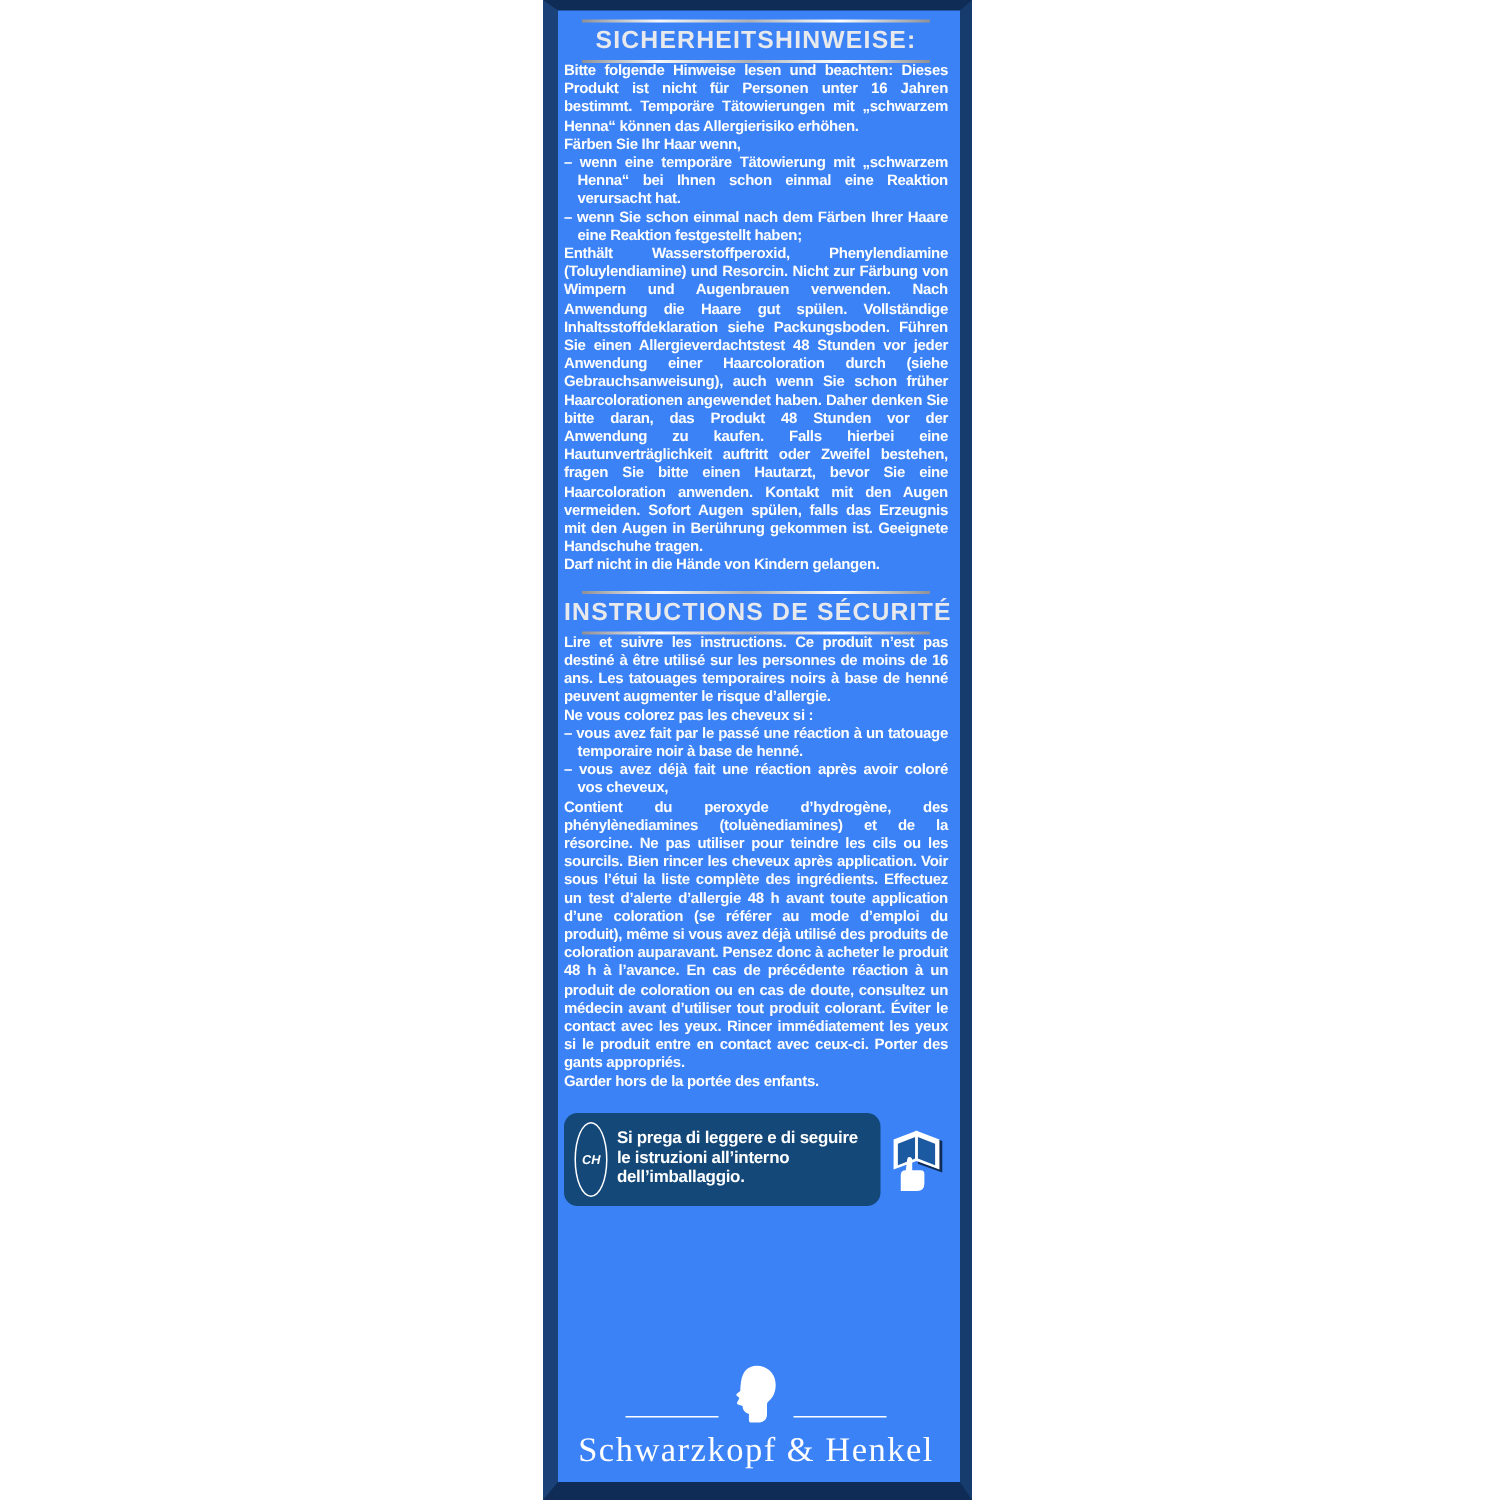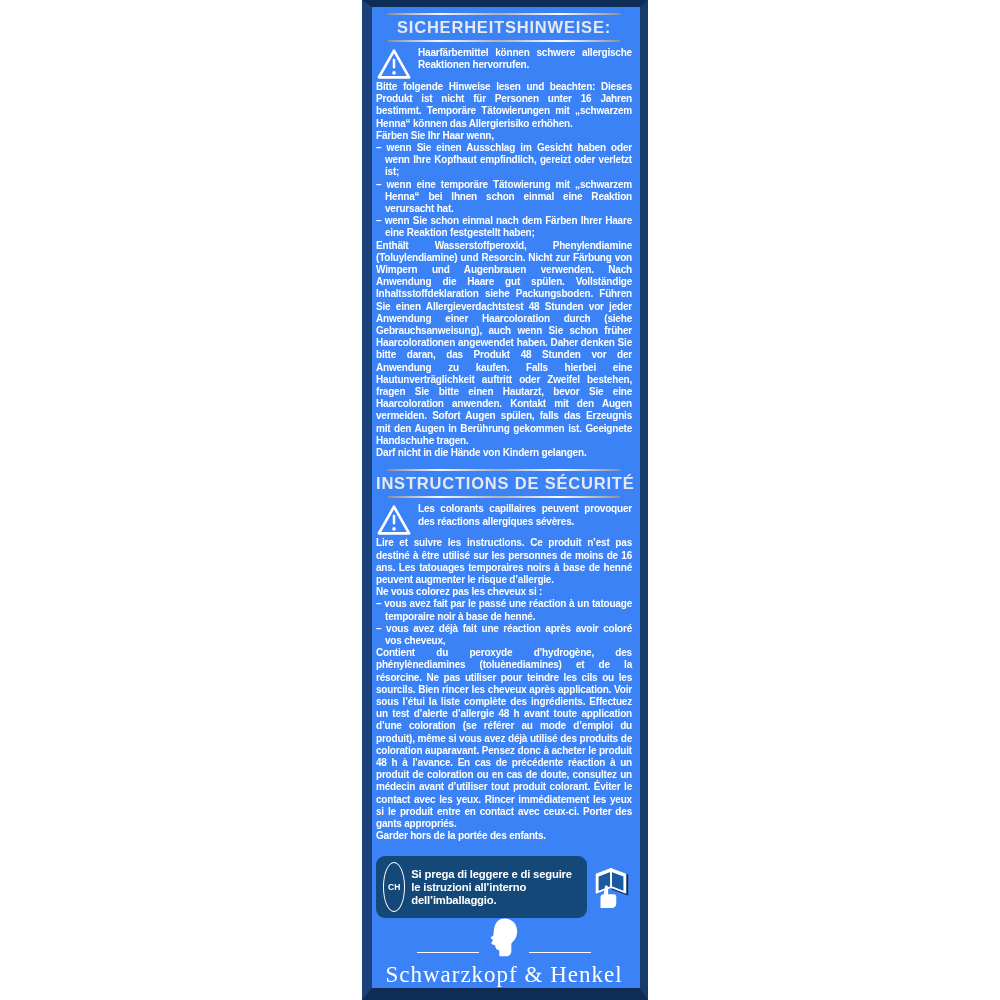--- a/index.html
+++ b/index.html
@@ -19,21 +19,21 @@
   .warn-row svg{flex:none;margin-top:1px;}
   .body-text{font-size:10px;font-weight:bold;line-height:12.2px;letter-spacing:-0.2px;
         text-align:justify;}
   .warn-text{flex:1;}
   p.pz{margin:0;}
   .bullet{padding-left:9px;text-indent:-9px;}
   .swiss-row{display:flex;align-items:center;gap:3px;margin-top:14px;flex:none;}
   .swiss-box{flex:1;background:#134878;border-radius:9px;padding:6px 7px;
         display:flex;align-items:center;gap:6px;}
   .ch-badge{flex:none;border:1.5px solid #ffffff;border-radius:50%;
-        font-size:8.5px;font-weight:bold;padding:19px 4px;line-height:10px;}
+        font-size:8.5px;font-weight:bold;padding:19px 4px;line-height:10px;font-style:italic;}
   .swiss-text{font-size:11.3px;font-weight:bold;line-height:13px;letter-spacing:-0.2px;}
   .booklet{flex:none;}
   .footer{margin-top:auto;flex:none;text-align:center;padding-bottom:4px;}
   .logo-row{display:flex;align-items:flex-end;justify-content:center;gap:6px;margin-bottom:2px;}
   .logo-line{width:62px;height:1.5px;background:#ffffff;margin-bottom:7px;}
   .company{font-family:"Liberation Serif",serif;font-size:23px;letter-spacing:1px;margin-top:1px;}
   .mp70{position:absolute;left:2px;bottom:42px;transform:rotate(-90deg);
         transform-origin:left bottom;font-size:13px;font-weight:bold;letter-spacing:0.5px;}
 </style>
 </head>
@@ -41,51 +41,34 @@
 
 <div class="page">
   <div class="panel">
     <div class="panel-inner">
 
       <section>
         <div class="rule"></div>
         <div class="sec-title">SICHERHEITSHINWEISE:</div>
         <div class="rule"></div>
 
-        <div class="warn-row">
-          <svg width="36" height="32" viewBox="0 0 40 36">
-            <path d="M20 3 L37 33 L3 33 Z" fill="none" stroke="#ffffff" stroke-width="3" stroke-linejoin="round"></path>
-            <rect x="18.6" y="12" width="2.8" height="11" rx="1.2" fill="#ffffff"></rect>
-            <circle cx="20" cy="28" r="2" fill="#ffffff"></circle>
-          </svg>
-          <p class="pz body-text warn-text">Haarfärbemittel können schwere allergische Reaktionen hervorrufen.</p>
-        </div>
 
         <p class="pz body-text">Bitte folgende Hinweise lesen und beachten: Dieses Produkt ist nicht für Personen unter 16 Jahren bestimmt. Temporäre Tätowierungen mit „schwarzem Henna“ können das Allergierisiko erhöhen.</p>
         <p class="pz body-text">Färben Sie Ihr Haar wenn,</p>
-        <div class="body-text bullet">– wenn Sie einen Ausschlag im Gesicht haben oder wenn Ihre Kopfhaut empfindlich, gereizt oder verletzt ist;</div>
         <div class="body-text bullet">– wenn eine temporäre Tätowierung mit „schwarzem Henna“ bei Ihnen schon einmal eine Reaktion verursacht hat.</div>
         <div class="body-text bullet">– wenn Sie schon einmal nach dem Färben Ihrer Haare eine Reaktion festgestellt haben;</div>
         <p class="pz body-text">Enthält Wasserstoffperoxid, Phenylendiamine (Toluylendiamine) und Resorcin. Nicht zur Färbung von Wimpern und Augenbrauen verwenden. Nach Anwendung die Haare gut spülen. Vollständige Inhaltsstoffdeklaration siehe Packungsboden. Führen Sie einen Allergieverdachtstest 48 Stunden vor jeder Anwendung einer Haarcoloration durch (siehe Gebrauchsanweisung), auch wenn Sie schon früher Haarcolorationen angewendet haben. Daher denken Sie bitte daran, das Produkt 48 Stunden vor der Anwendung zu kaufen. Falls hierbei eine Hautunverträglichkeit auftritt oder Zweifel bestehen, fragen Sie bitte einen Hautarzt, bevor Sie eine Haarcoloration anwenden. Kontakt mit den Augen vermeiden. Sofort Augen spülen, falls das Erzeugnis mit den Augen in Berührung gekommen ist. Geeignete Handschuhe tragen.</p>
         <p class="pz body-text">Darf nicht in die Hände von Kindern gelangen.</p>
       </section>
 
       <section style="margin-top:10px;">
         <div class="rule"></div>
         <div class="sec-title">INSTRUCTIONS DE SÉCURITÉ :</div>
         <div class="rule"></div>
 
-        <div class="warn-row">
-          <svg width="36" height="32" viewBox="0 0 40 36">
-            <path d="M20 3 L37 33 L3 33 Z" fill="none" stroke="#ffffff" stroke-width="3" stroke-linejoin="round"></path>
-            <rect x="18.6" y="12" width="2.8" height="11" rx="1.2" fill="#ffffff"></rect>
-            <circle cx="20" cy="28" r="2" fill="#ffffff"></circle>
-          </svg>
-          <p class="pz body-text warn-text">Les colorants capillaires peuvent provoquer des réactions allergiques sévères.</p>
-        </div>
 
         <p class="pz body-text">Lire et suivre les instructions. Ce produit n’est pas destiné à être utilisé sur les personnes de moins de 16 ans. Les tatouages temporaires noirs à base de henné peuvent augmenter le risque d’allergie.</p>
         <p class="pz body-text">Ne vous colorez pas les cheveux si :</p>
         <div class="body-text bullet">– vous avez fait par le passé une réaction à un tatouage temporaire noir à base de henné.</div>
         <div class="body-text bullet">– vous avez déjà fait une réaction après avoir coloré vos cheveux,</div>
         <p class="pz body-text">Contient du peroxyde d’hydrogène, des phénylènediamines (toluènediamines) et de la résorcine. Ne pas utiliser pour teindre les cils ou les sourcils. Bien rincer les cheveux après application. Voir sous l’étui la liste complète des ingrédients. Effectuez un test d’alerte d’allergie 48 h avant toute application d’une coloration (se référer au mode d’emploi du produit), même si vous avez déjà utilisé des produits de coloration auparavant. Pensez donc à acheter le produit 48 h à l’avance. En cas de précédente réaction à un produit de coloration ou en cas de doute, consultez un médecin avant d’utiliser tout produit colorant. Éviter le contact avec les yeux. Rincer immédiatement les yeux si le produit entre en contact avec ceux-ci. Porter des gants appropriés.</p>
         <p class="pz body-text">Garder hors de la portée des enfants.</p>
       </section>
 
       <div class="swiss-row">

